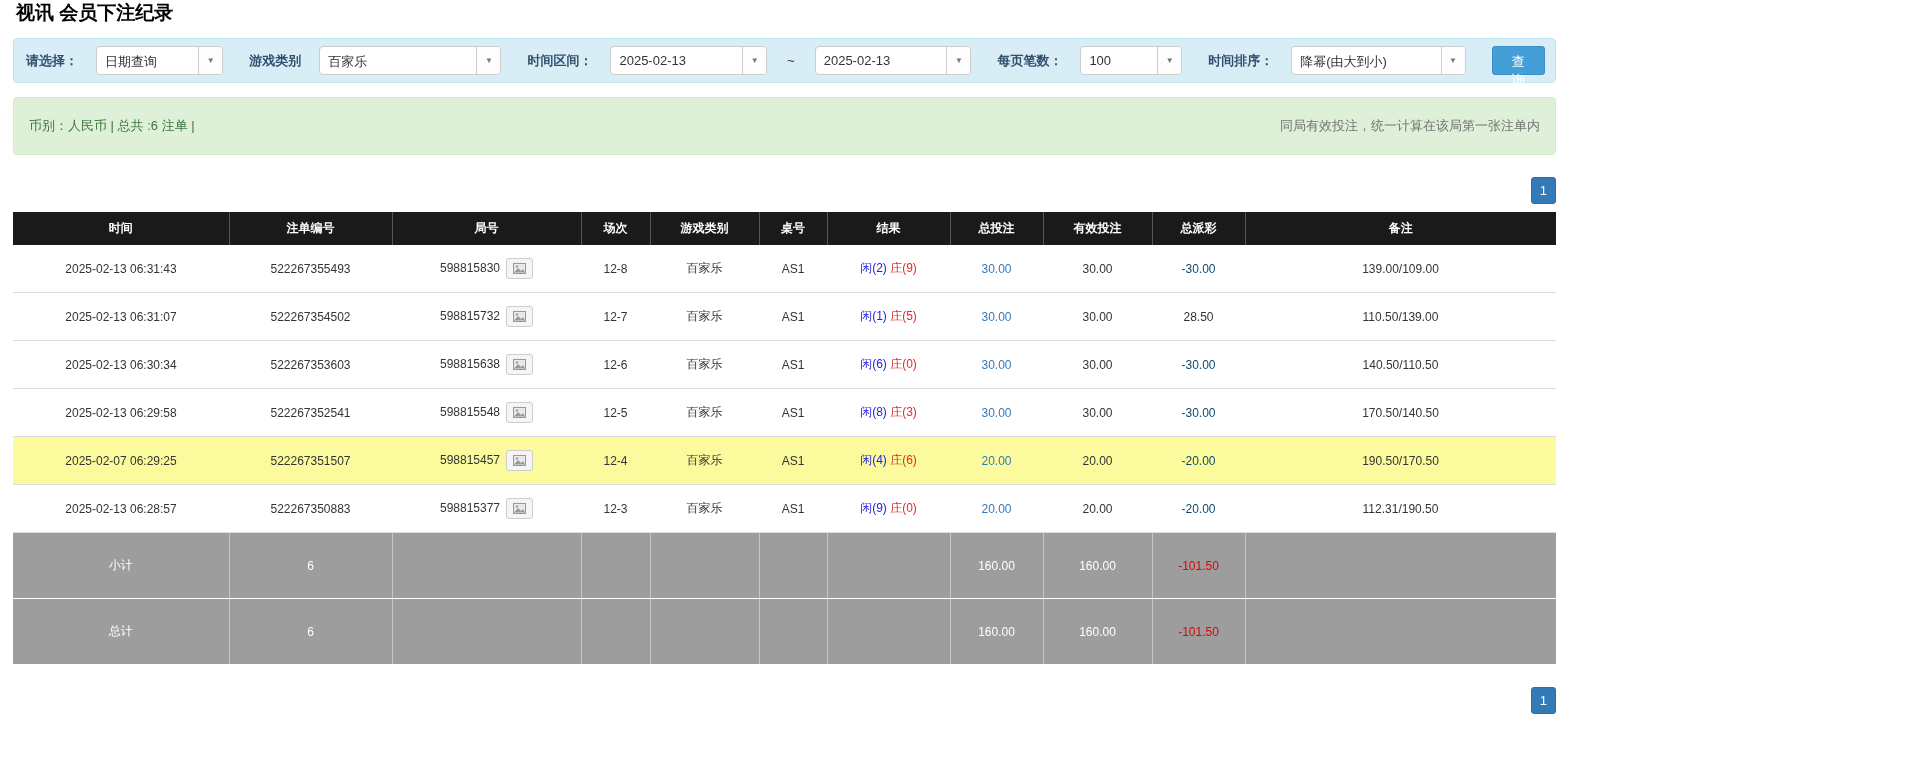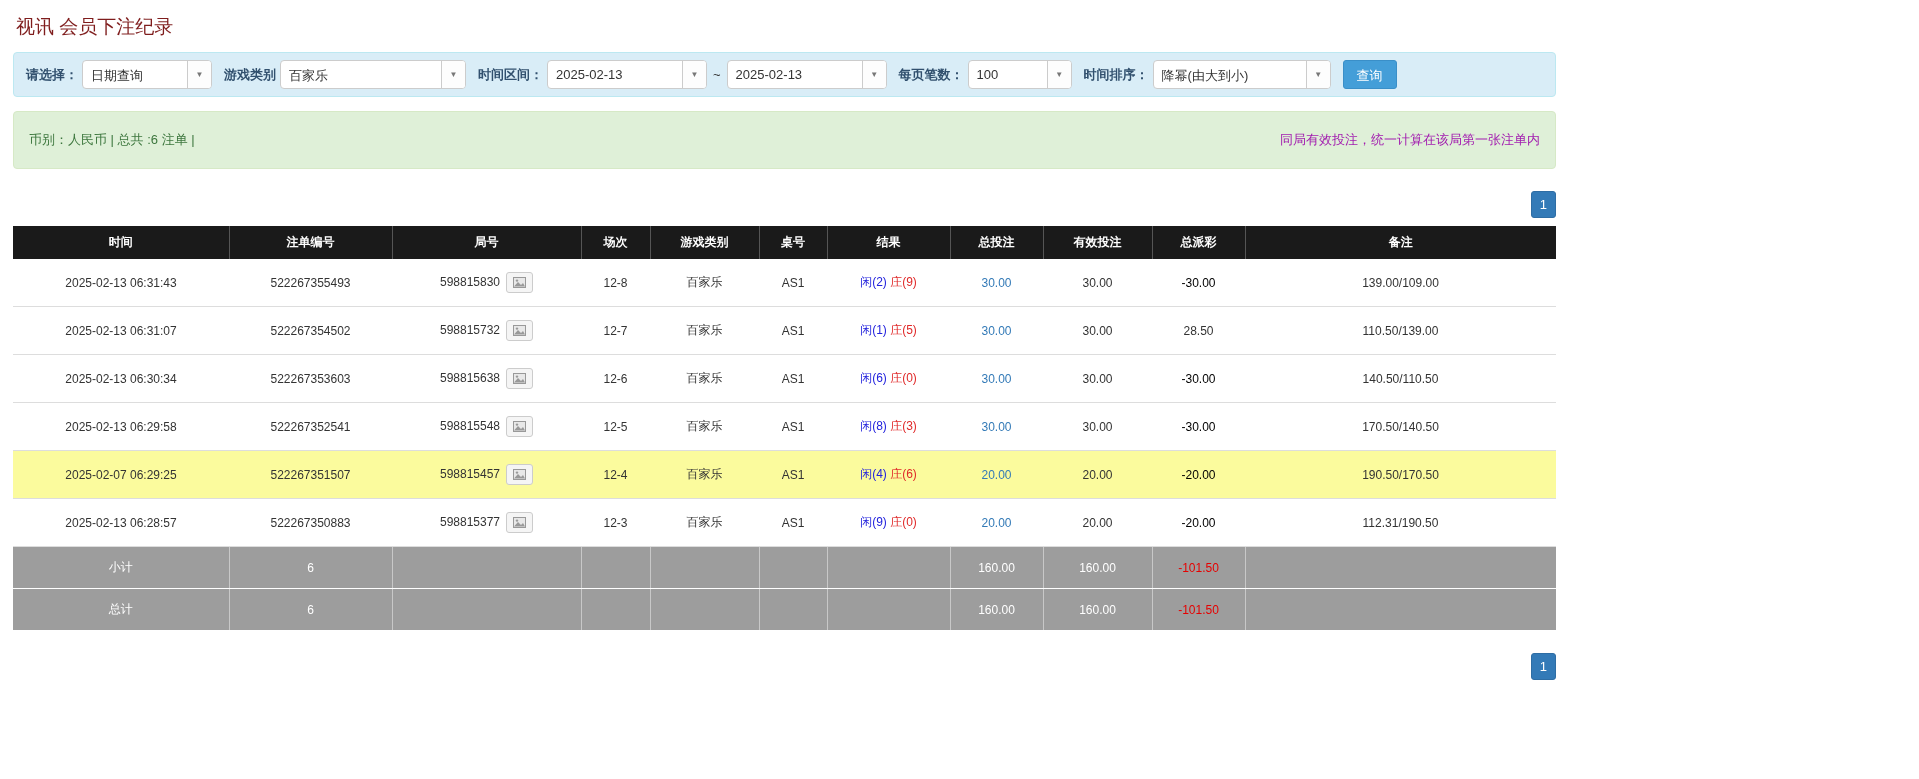--- a/index.html
+++ b/index.html
@@ -3,26 +3,26 @@
 <meta charset="utf-8">
 <style>
   * { box-sizing: border-box; margin: 0; padding: 0; }
   html,body { background:#fff; }
   body {
     font-family: "Liberation Sans", "DejaVu Sans", sans-serif;
     color:#333; font-size:13px; width:1919px; height:779px; overflow:hidden;
   }
   .container { width:1556px; padding-left:13px; }
 
-  .page-title { font-size:19px; font-weight:normal; color:#7f1d1d; padding:14px 0 12px 3px; }
+  .page-title { font-size:19px; font-weight:bold; color:#000000; padding:0 0 12px 3px; }
 
   
   .filter-bar {
     background:#d9edf7; border:1px solid #bce8f1; border-radius:4px;
-    display:flex; align-items:center; gap:4px; padding:8px 10px; height:45px;
+    display:flex; align-items:center; gap:18px; padding:8px 10px; height:45px;
   }
   .flabel { font-weight:bold; color:#31506e; font-size:13px; white-space:nowrap; margin-left:8px; }
   .flabel:first-child { margin-left:2px; }
   .combo {
     display:inline-flex; align-items:stretch; background:#fff;
     border:1px solid #ccc; border-radius:4px; height:29px; overflow:hidden; cursor:pointer;
   }
   .combo-text { padding:6px 8px; font-size:13px; color:#333; flex:1; white-space:nowrap; overflow:hidden; }
   .combo-caret {
     width:24px; display:flex; align-items:center; justify-content:center;
@@ -36,21 +36,21 @@
     padding:6px 13px; border-radius:3px; cursor:pointer; margin-left:8px; height:29px;
     font-family: inherit;
   }
 
   
   .info-bar {
     margin-top:14px; background:#dff0d8; border:1px solid #d6e9c6; border-radius:4px;
     padding:12px 15px; height:58px; display:flex; justify-content:space-between; align-items:center;
   }
   .info-left { color:#3c763d; font-size:13px; }
-  .info-right { color:#a21caf; font-size:13px; }
+  .info-right { color:#737373; font-size:13px; }
 
   
   .pager { display:flex; justify-content:flex-end; }
   .pager.top { margin-top:22px; margin-bottom:8px; }
   .pager.bottom { margin-top:22px; }
   .page-btn {
     display:inline-block; min-width:24px; padding:5px 8px; text-align:center;
     background:#337ab7; border:1px solid #2e6da4; color:#fff; font-size:13px;
     border-radius:3px; cursor:pointer; text-decoration:none;
   }
@@ -61,30 +61,30 @@
     background:#1a1a1a; color:#fff; font-weight:bold; font-size:12px;
     padding:8px 4px; text-align:center; border-right:1px solid #555;
   }
   thead th:last-child { border-right:none; }
   tbody td { text-align:center; vertical-align:middle; }
   tr.data-row td { padding:13px 4px; border-bottom:1px solid #ddd; background:#fff; }
   tr.data-row.row-highlight td { background:#fbfb9d; }
   td.result .player { color:#2222dd; }
   td.result .banker { color:#e02929; }
   td.link-blue, td.link-blue span { color:#337ab7; cursor:pointer; }
-  .neg { color:#000000; }
+  .neg { color:#0c4a6e; }
 
   .img-btn {
     display:inline-flex; align-items:center; justify-content:center;
     width:27px; height:21px; background:#f5f5f5; border:1px solid #ccc; border-radius:3px;
     cursor:pointer; vertical-align:middle; margin-left:6px;
   }
 
   tr.summary-row td {
-    background:#9d9d9d; color:#fff; padding:12px 4px;
+    background:#9d9d9d; color:#fff; padding:24px 4px;
     border-right:1px solid #c8c8c8; border-bottom:1px solid #fff;
   }
   tr.summary-row td:last-child { border-right:none; }
   tr.summary-row td.neg { color:#e60000; }
 </style>
 </head>
 <body>
 
 <div class="container">
 

